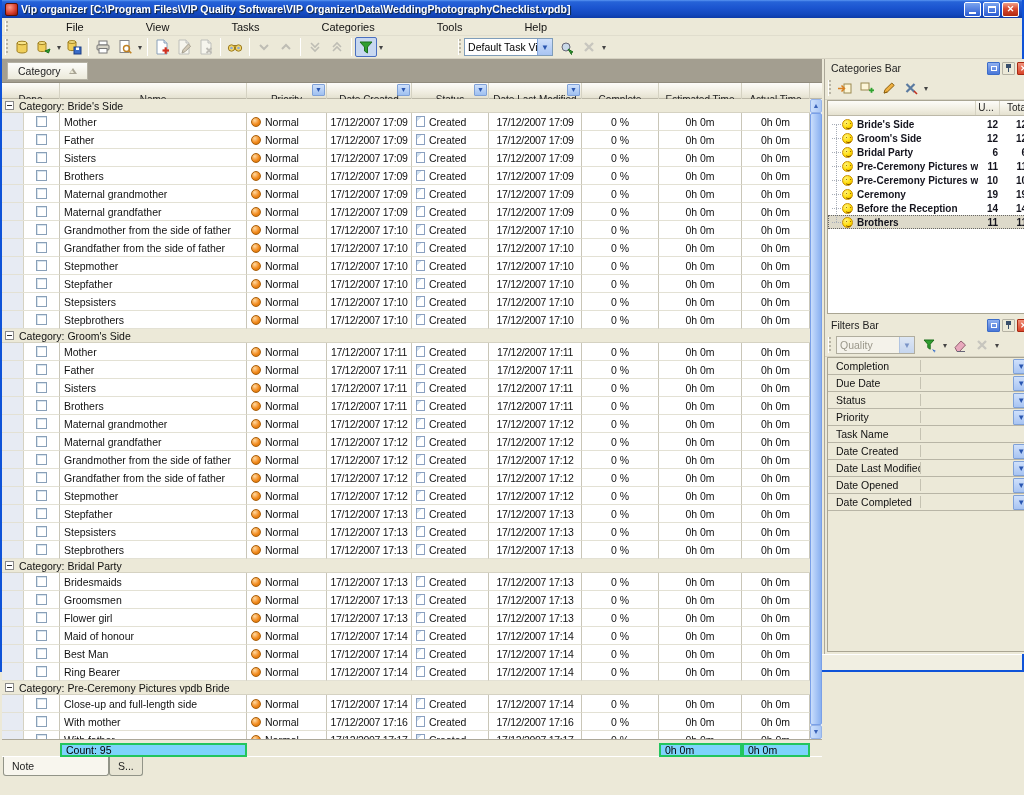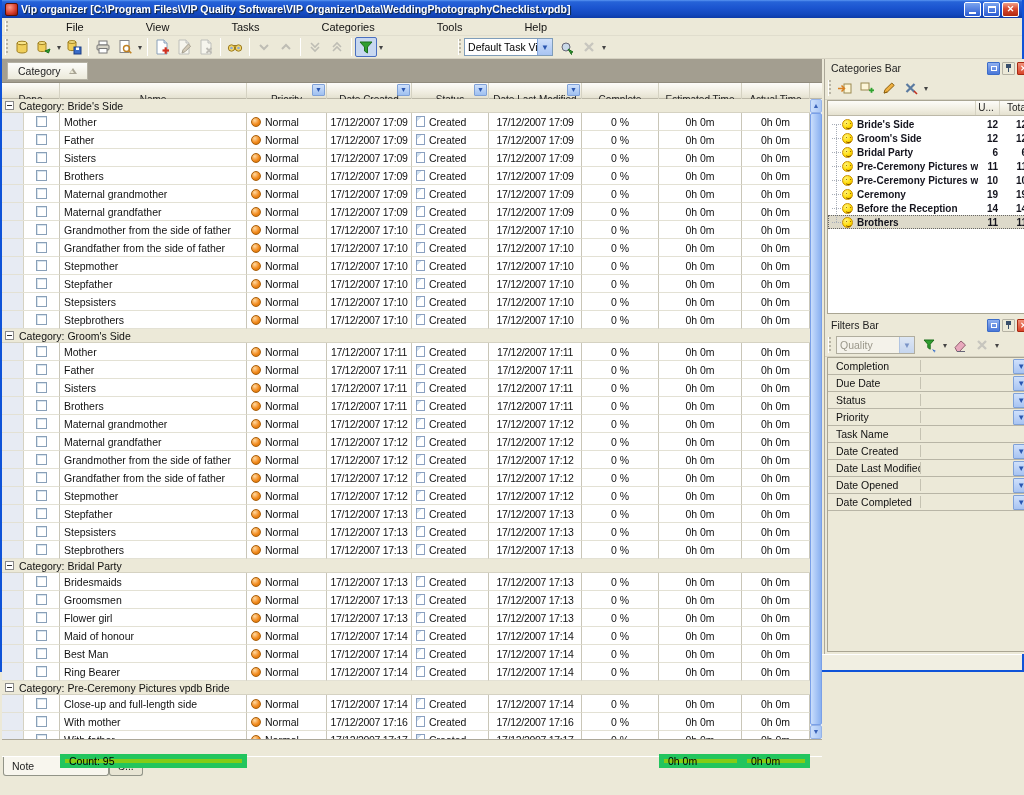--- a/index.html
+++ b/index.html
@@ -74,21 +74,21 @@
   .ball { width:10px; height:10px; border-radius:50%; flex:0 0 10px; margin-right:4px;
           background:radial-gradient(circle at 35% 30%,#ffd9a0,#f28a1e 55%,#c96a00); border:1px solid #a85e08; }
   .doc { width:9px; height:11px; flex:0 0 9px; margin-right:4px; background:linear-gradient(135deg,#cfe0f0 0 3px,#fff 3px); border:1px solid #8aa0c0; }
 
   .vscroll { position:absolute; right:0; top:0; width:12px; height:640px; background:#f0f4fb; display:flex; flex-direction:column; }
   .sbtn { height:14px; flex:0 0 14px; background:linear-gradient(90deg,#cde0fc,#a9c6f5); border:1px solid #95b3e8; border-radius:2px;
           color:#3a63b8; font-size:7px; text-align:center; line-height:12px; }
   .sthumb { flex:1; margin:0; background:linear-gradient(90deg,#cadefc,#89b0f0); border:1px solid #7aa0e8; border-radius:2px; }
 
   .sumrow { height:17px; flex:0 0 17px; background:#ece9d8; border-top:1px solid #aca899; position:relative; width:820px; font-size:10.5px; }
-  .sumcell { position:absolute; top:14px; height:14px; background:#84cc16; border:5px solid #22c55e; display:flex; align-items:center; padding:0 4px; }
+  .sumcell { position:absolute; top:3px; height:14px; background:#7dd3fc; border:2px solid #22c55e; display:flex; align-items:center; padding:0 4px; }
 
   .tabsbar { height:21px; flex:0 0 21px; background:#ece9d8; display:flex; padding-left:1px; border-top:1px solid #fff; }
   .tab { height:19px; border:1px solid #929488; border-top:none; border-radius:0 0 3px 3px; display:flex; align-items:center;
          padding:0 8px; font-size:10.5px; background:#e8e5d4; color:#222; }
   .tab.active { background:#f8f6ee; width:106px; }
 
   .statusbar { height:16px; flex:0 0 16px; background:#f1efe2; border-top:1px solid #fff; }
 
   
   .splitter { width:2px; flex:0 0 2px; background:#ece9d8; }

